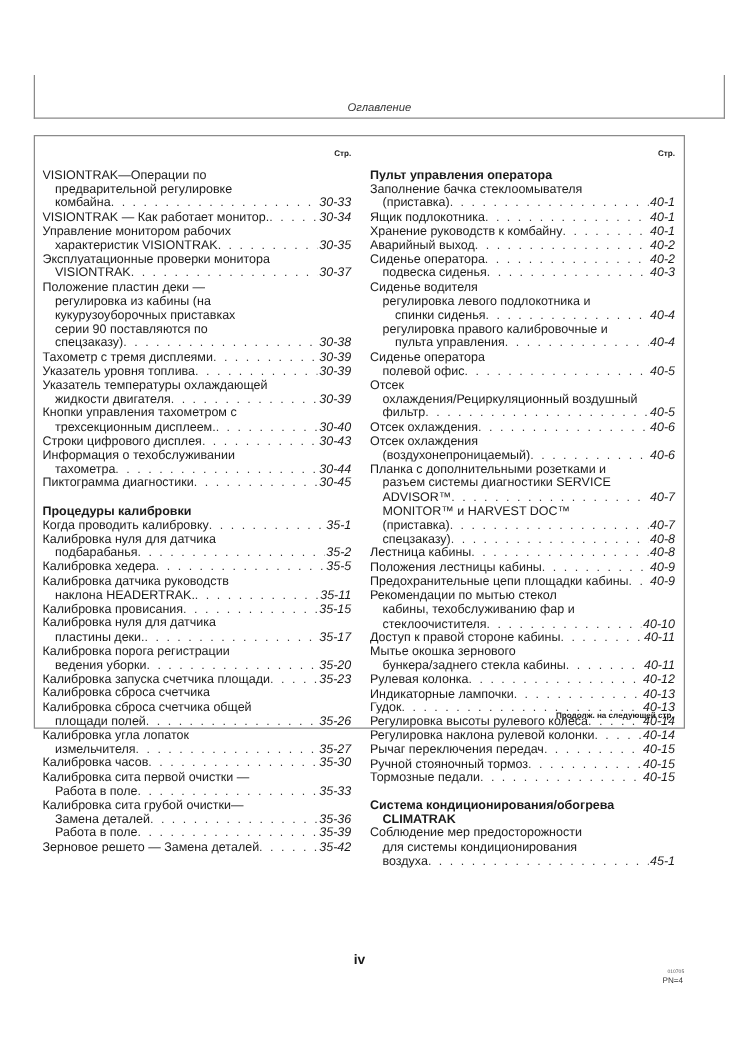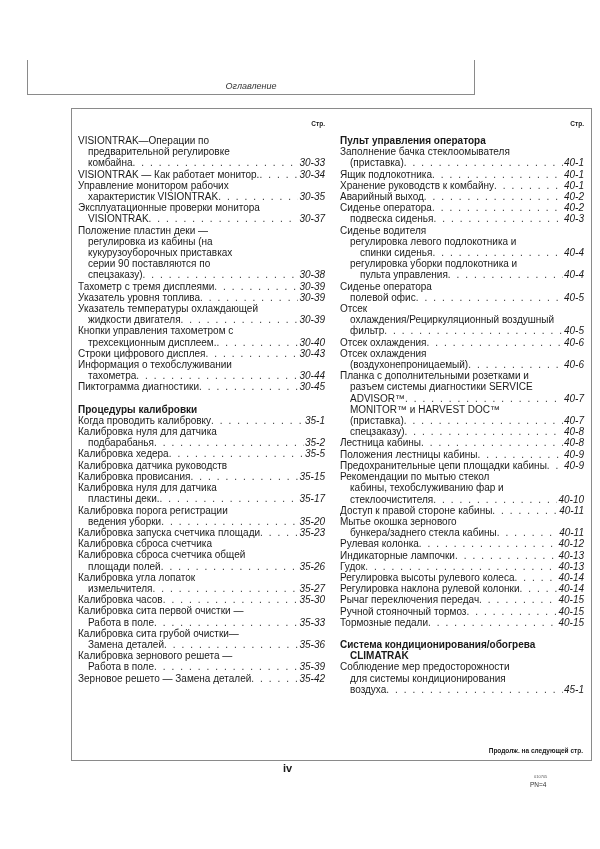--- a/index.html
+++ b/index.html
@@ -1,23 +1,23 @@
 <!DOCTYPE html>
 <html><head>
 <meta charset="utf-8">
 <style>
   html, body { margin: 0; padding: 0; background: #ffffff; }
   body { width: 600px; height: 849px; position: relative; overflow: hidden;
          font-family: "Liberation Sans", "DejaVu Sans", sans-serif; color: #1a1a1a; }
-  .header-frame { position: absolute; left: 27px; top: 60px; width: 448px; height: 35px;
+  .header-frame { position: absolute; left: 27px; top: 60px; width: 553px; height: 35px;
                   border: 1px solid #8a8a8a; border-top: none; box-sizing: border-box; }
   .header-title { position: absolute; left: 0; right: 0; bottom: 3px; text-align: center;
                   font-style: italic; font-size: 9px; color: #333; }
-  .main-frame { position: absolute; left: 27px; top: 108px; width: 521px; height: 653px;
-                border: 1px solid #8a8a8a; box-sizing: border-box; margin-left: 44px; }
+  .main-frame { position: absolute; left: 27px; top: 108px; width: 521px; height: 475px;
+                border: 1px solid #8a8a8a; box-sizing: border-box; }
   .col { position: absolute; top: 0; }
   .col-left { left: 6px; width: 247px; }
   .col-right { left: 268px; width: 244px; }
   .str-label { position: absolute; top: 11px; right: 0; font-size: 6.5px; font-weight: bold; }
   .toc { position: absolute; top: 26px; left: 0; right: 0; font-size: 10px; line-height: 11.2px; }
   .section { font-weight: bold; margin-top: 0; }
   .section.gap { margin-top: 11px; }
   .entry .line { white-space: nowrap; overflow: hidden; }
   .entry .i1 { padding-left: 10px; }
   .entry .i2 { padding-left: 20px; }
@@ -157,20 +157,25 @@
         </div>
         <div class="entry">
           <div class="last ">
             <span class="txt">Калибровка хедера</span>
             <span class="dots"></span>
             <span class="pg">35-5</span>
           </div>
         </div>
         <div class="entry">
           <div class="line "><span class="txt">Калибровка датчика руководств</span></div>
+          <div class="last i1">
+            <span class="txt">наклона HEADERTRAK.</span>
+            <span class="dots"></span>
+            <span class="pg">35-11</span>
+          </div>
         </div>
         <div class="entry">
           <div class="last ">
             <span class="txt">Калибровка провисания</span>
             <span class="dots"></span>
             <span class="pg">35-15</span>
           </div>
         </div>
         <div class="entry">
           <div class="line "><span class="txt">Калибровка нуля для датчика</span></div>
@@ -231,21 +236,20 @@
         </div>
         <div class="entry">
           <div class="line "><span class="txt">Калибровка сита грубой очистки—</span></div>
           <div class="last i1">
             <span class="txt">Замена деталей</span>
             <span class="dots"></span>
             <span class="pg">35-36</span>
           </div>
         </div>
         <div class="entry">
-          <div class="line "><span class="txt">Калибровка зернового решета —</span></div>
           <div class="last i1">
             <span class="txt">Работа в поле</span>
             <span class="dots"></span>
             <span class="pg">35-39</span>
           </div>
         </div>
         <div class="entry">
           <div class="last ">
             <span class="txt">Зерновое решето — Замена деталей</span>
             <span class="dots"></span>
@@ -308,21 +312,21 @@
         </div>
         <div class="entry">
           <div class="line i1"><span class="txt">регулировка левого подлокотника и</span></div>
           <div class="last i2">
             <span class="txt">спинки сиденья</span>
             <span class="dots"></span>
             <span class="pg">40-4</span>
           </div>
         </div>
         <div class="entry">
-          <div class="line i1"><span class="txt">регулировка уборки подлокотника и</span></div>
+          <div class="line i1"><span class="txt">регулировка правого калибровочные и</span></div>
           <div class="last i2">
             <span class="txt">пульта управления</span>
             <span class="dots"></span>
             <span class="pg">40-4</span>
           </div>
         </div>
         <div class="entry">
           <div class="line "><span class="txt">Сиденье оператора</span></div>
           <div class="last i1">
             <span class="txt">полевой офис</span>

